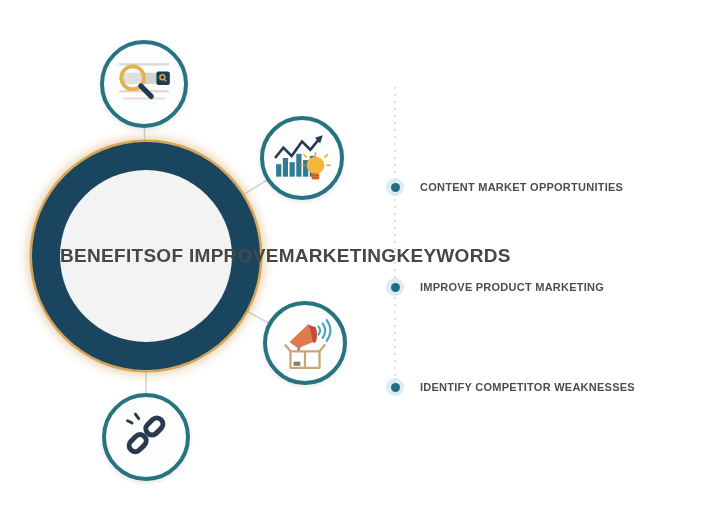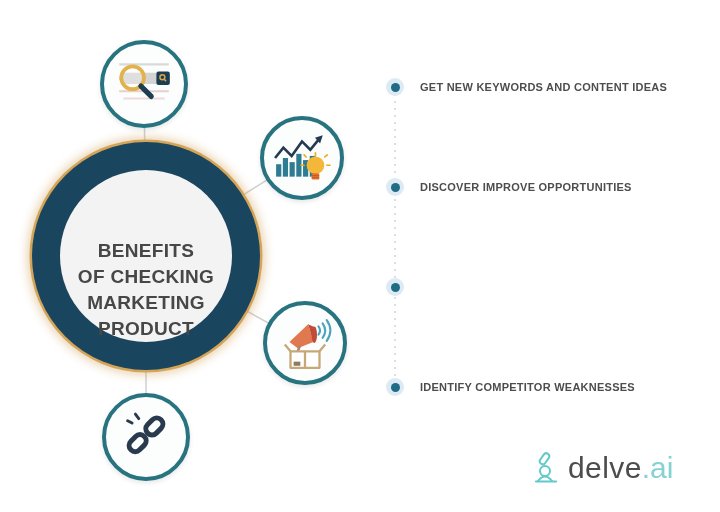--- a/index.html
+++ b/index.html
@@ -11,21 +11,21 @@
 
   
   .center-circle {
     position:absolute; left:32px; top:142px; width:228px; height:228px;
     border-radius:50%; background:#1a455e; z-index:2;
     box-shadow: 0 0 0 2.5px #d4a458, 0 0 10px 5px rgba(206,158,84,.45);
     display:flex; align-items:center; justify-content:center;
   }
   .center-inner {
     width:172px; height:172px; border-radius:50%; background:#f3f3f4;
-    display:flex; flex-direction:column; align-items:center; justify-content:flex-end;
+    display:flex; flex-direction:row; align-items:center; justify-content:space-between;
   }
   .center-inner .line {
     font-size:19px; font-weight:bold; color:#474747; line-height:26px;
     letter-spacing:0.3px; white-space:nowrap;
   }
 
   
   .sat {
     position:absolute; border-radius:50%; background:#fcfdfd;
     border:4px solid #27737f; box-sizing:border-box; z-index:2;
@@ -66,23 +66,23 @@
     <line x1="144" y1="84" x2="146" y2="256" stroke="#d0d0d0" stroke-width="1.5"></line>
     <line x1="302" y1="158" x2="146" y2="256" stroke="#d0d0d0" stroke-width="1.5"></line>
     <line x1="305" y1="343" x2="146" y2="256" stroke="#d0d0d0" stroke-width="1.5"></line>
     <line x1="146" y1="437" x2="146" y2="256" stroke="#d0d0d0" stroke-width="1.5"></line>
     <line x1="395" y1="87" x2="395" y2="387" stroke="#ccd9e0" stroke-width="1.6" stroke-dasharray="2 5"></line>
   </svg>
 
   <div class="center-circle">
     <div class="center-inner">
       <span class="line">BENEFITS</span>
-      <span class="line">OF CHECKING</span>
+      <span class="line">OF IMPROVE</span>
       <span class="line">MARKETING</span>
-      <span class="line">PRODUCT</span>
+      <span class="line">KEYWORDS</span>
     </div>
   </div>
 
   <div class="sat" id="sat-search">
     <svg width="62" height="56" viewBox="0 0 60 54">
       <line x1="6" y1="8" x2="54" y2="8" stroke="#d9d9d9" stroke-width="2"></line>
       <rect x="6" y="16" width="48" height="11" rx="5.5" fill="#d4d4d4"></rect>
       <rect x="42" y="15" width="13" height="13" rx="2" fill="#1d3d52"></rect>
       <circle cx="47.8" cy="20.5" r="2.4" stroke="#d9a845" stroke-width="1.4" fill="none"></circle>
       <line x1="49.6" y1="22.4" x2="51.4" y2="24.4" stroke="#d9a845" stroke-width="1.4"></line>
@@ -146,50 +146,33 @@
         <rect x="10" y="26" width="17" height="11" rx="5.5" transform="rotate(-45 18.5 31.5)"></rect>
         <rect x="25" y="11" width="17" height="11" rx="5.5" transform="rotate(-45 33.5 16.5)"></rect>
       </g>
       <g stroke="#2a3a4e" stroke-width="2.6" stroke-linecap="round">
         <line x1="19.5" y1="9.5" x2="16.5" y2="5.5"></line>
         <line x1="13.5" y1="13.5" x2="9.5" y2="11.5"></line>
       </g>
     </svg>
   </div>
 
-  <div class="benefit" id="benefit-0">
-    <span class="bullet-halo">
-        <span class="bullet-dot"></span>
-      </span>
-    <span class="label">GET NEW KEYWORDS AND CONTENT IDEAS</span>
-  </div>
   <div class="benefit" id="benefit-1">
     <span class="bullet-halo">
         <span class="bullet-dot"></span>
       </span>
-    <span class="label">DISCOVER IMPROVE OPPORTUNITIES</span>
+    <span class="label">CONTENT MARKET OPPORTUNITIES</span>
   </div>
   <div class="benefit" id="benefit-2">
     <span class="bullet-halo">
         <span class="bullet-dot"></span>
       </span>
+    <span class="label">IMPROVE PRODUCT MARKETING</span>
   </div>
   <div class="benefit" id="benefit-3">
     <span class="bullet-halo">
         <span class="bullet-dot"></span>
       </span>
     <span class="label">IDENTIFY COMPETITOR WEAKNESSES</span>
   </div>
 
-  <div class="logo">
-    <svg class="mark" width="26" height="34" viewBox="0 0 26 32">
-      <g stroke="#62c8ca" fill="none" stroke-linecap="round">
-        <rect x="8.5" y="0.8" width="6" height="12" rx="3" stroke-width="2" transform="rotate(35 11.5 6.8)"></rect>
-        <circle cx="12" cy="19" r="5" stroke-width="2"></circle>
-        <path d="M5,29 q7,-9 14,0" stroke-width="2"></path>
-        <line x1="3" y1="29.5" x2="23" y2="29.5" stroke-width="2.2"></line>
-      </g>
-    </svg>
-    <span class="brand">delve</span>
-      <span class="tld">.ai</span>
-  </div>
 
 </div>
 
 </body></html>

